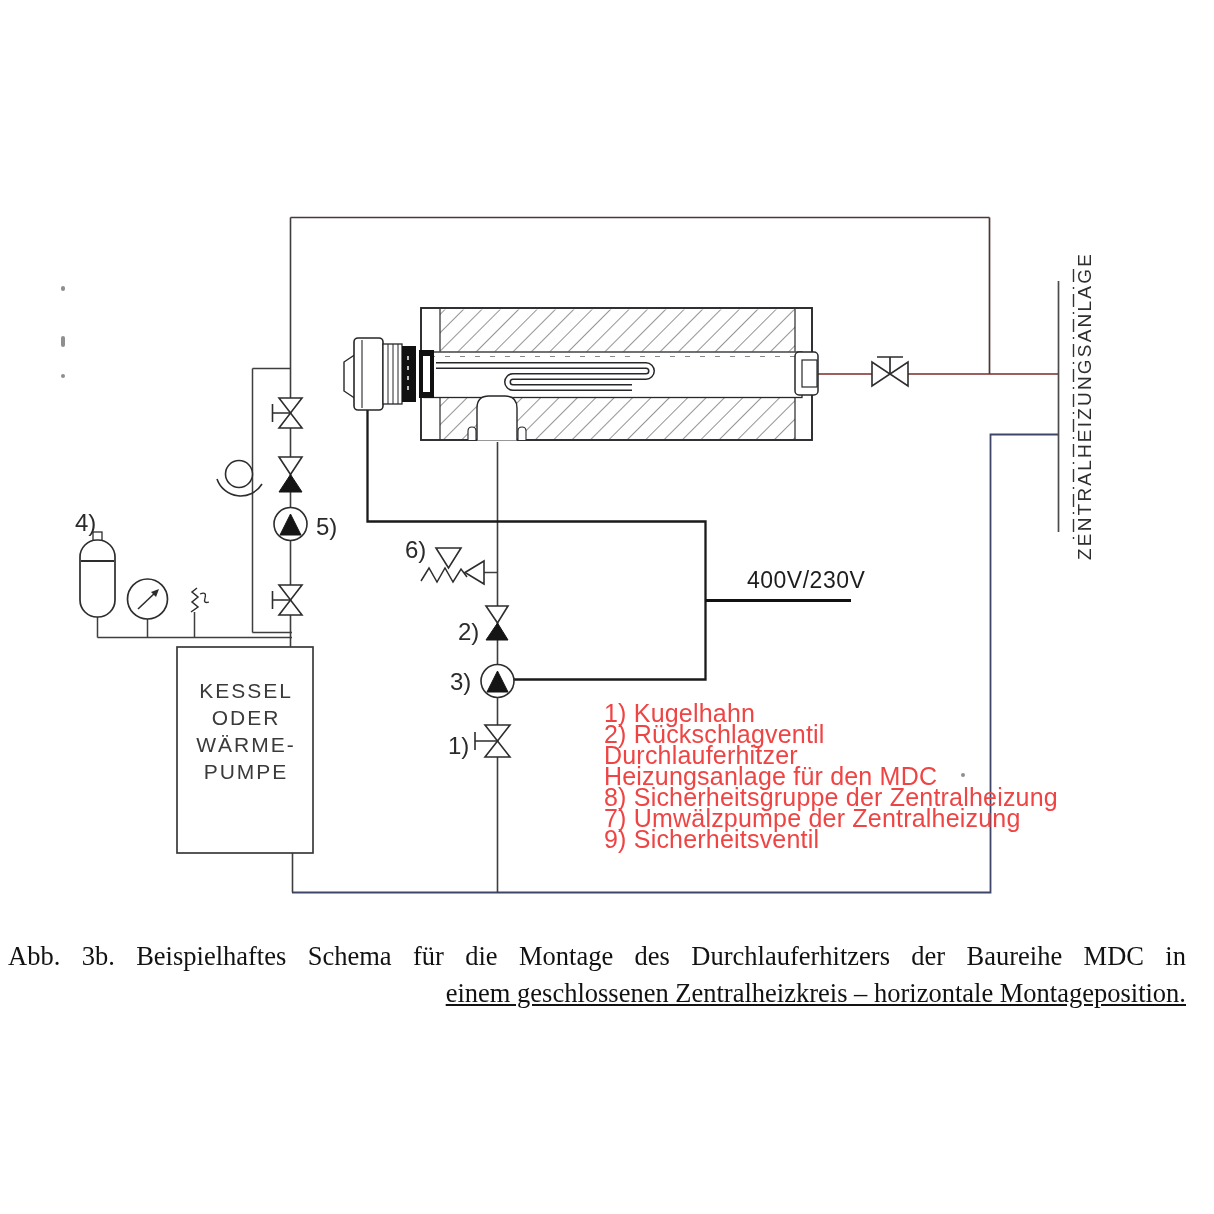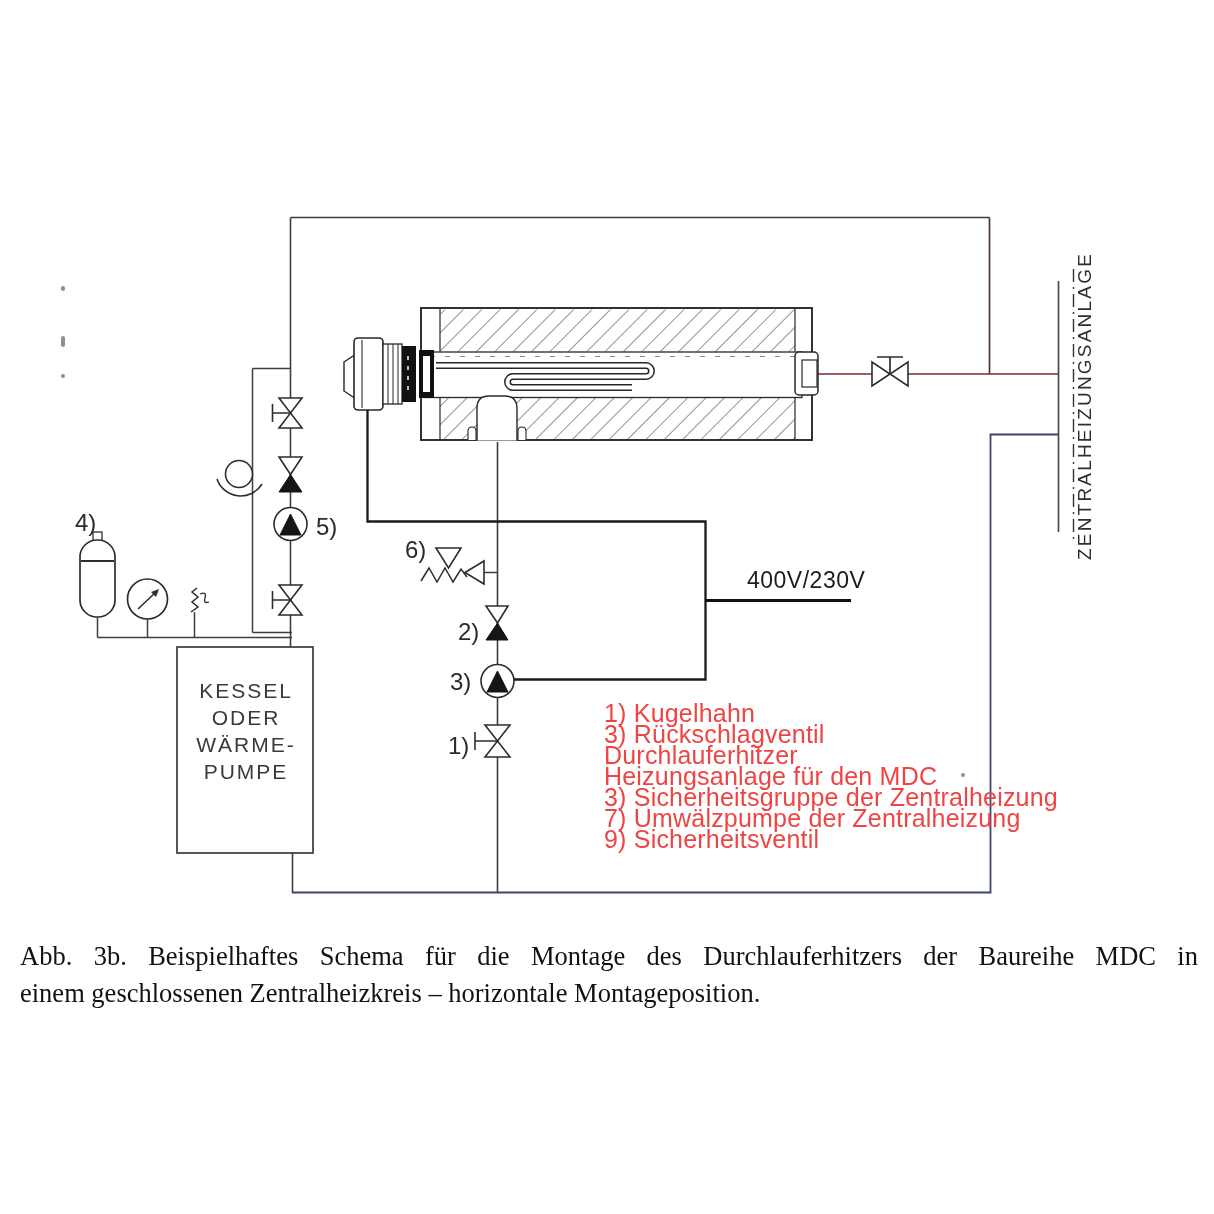--- a/index.html
+++ b/index.html
@@ -18,24 +18,24 @@
   text.powertext { font-family:"Liberation Sans", sans-serif; font-size:23px; letter-spacing:0.5px; fill:#1d1d1d; }
   text.boundarytext { font-family:"Liberation Sans", sans-serif; font-size:19px; letter-spacing:2.2px;
                       fill:#2e2e2e; text-anchor:middle; }
   .legend {
     position:absolute; left:576px; top:703px; width:400px;
     font-size:25px; line-height:21px; color:#ef4444; letter-spacing:0.2px;margin-left:28px;
   }
   .legend div { white-space:nowrap; }
   .caption {
     position:absolute; left:8px; top:938px; width:1178px;
-    font-family:"Liberation Serif", serif; font-size:26.5px; line-height:37px; color:#121212;margin-left:12px;
+    font-family:"Liberation Serif", serif; font-size:26.5px; line-height:37px; color:#121212;
   }
   .caption .l1 { text-align:justify; text-align-last:justify; }
-  .caption .l2 { text-align:left; }
+  .caption .l2 { text-align:right;text-decoration:underline; }
   .artifact { position:absolute; background:#6a6a6a; opacity:0.75; border-radius:2px; }
 </style>
 </head>
 <body>
 
 <div class="page">
 
   <svg class="diagram-svg" width="1214" height="930" viewBox="0 0 1214 930">
     <defs>
       <pattern id="hatch" patternUnits="userSpaceOnUse" width="13" height="13" patternTransform="rotate(45)">
@@ -191,24 +191,24 @@
       <text class="dlabel" x="458" y="640">2)</text>
       <text class="dlabel" x="450" y="690">3)</text>
       <text class="dlabel" x="448" y="754">1)</text>
     </g>
 
     <text class="powertext" x="747" y="588">400V/230V</text>
   </svg>
 
   <div class="legend">
     <div>1) Kugelhahn</div>
-    <div>3) Rückschlagventil</div>
+    <div>2) Rückschlagventil</div>
     <div>Durchlauferhitzer</div>
     <div>Heizungsanlage für den MDC</div>
-    <div>3) Sicherheitsgruppe der Zentralheizung</div>
+    <div>8) Sicherheitsgruppe der Zentralheizung</div>
     <div>7) Umwälzpumpe der Zentralheizung</div>
     <div>9) Sicherheitsventil</div>
   </div>
 
   <div class="caption">
     <div class="l1">Abb. 3b. Beispielhaftes Schema für die Montage des Durchlauferhitzers der Baureihe MDC in</div>
     <div class="l2">einem geschlossenen Zentralheizkreis – horizontale Montageposition.</div>
   </div>
 
   <div class="artifact" style="left:61px; top:286px; width:4px; height:5px;"></div>

